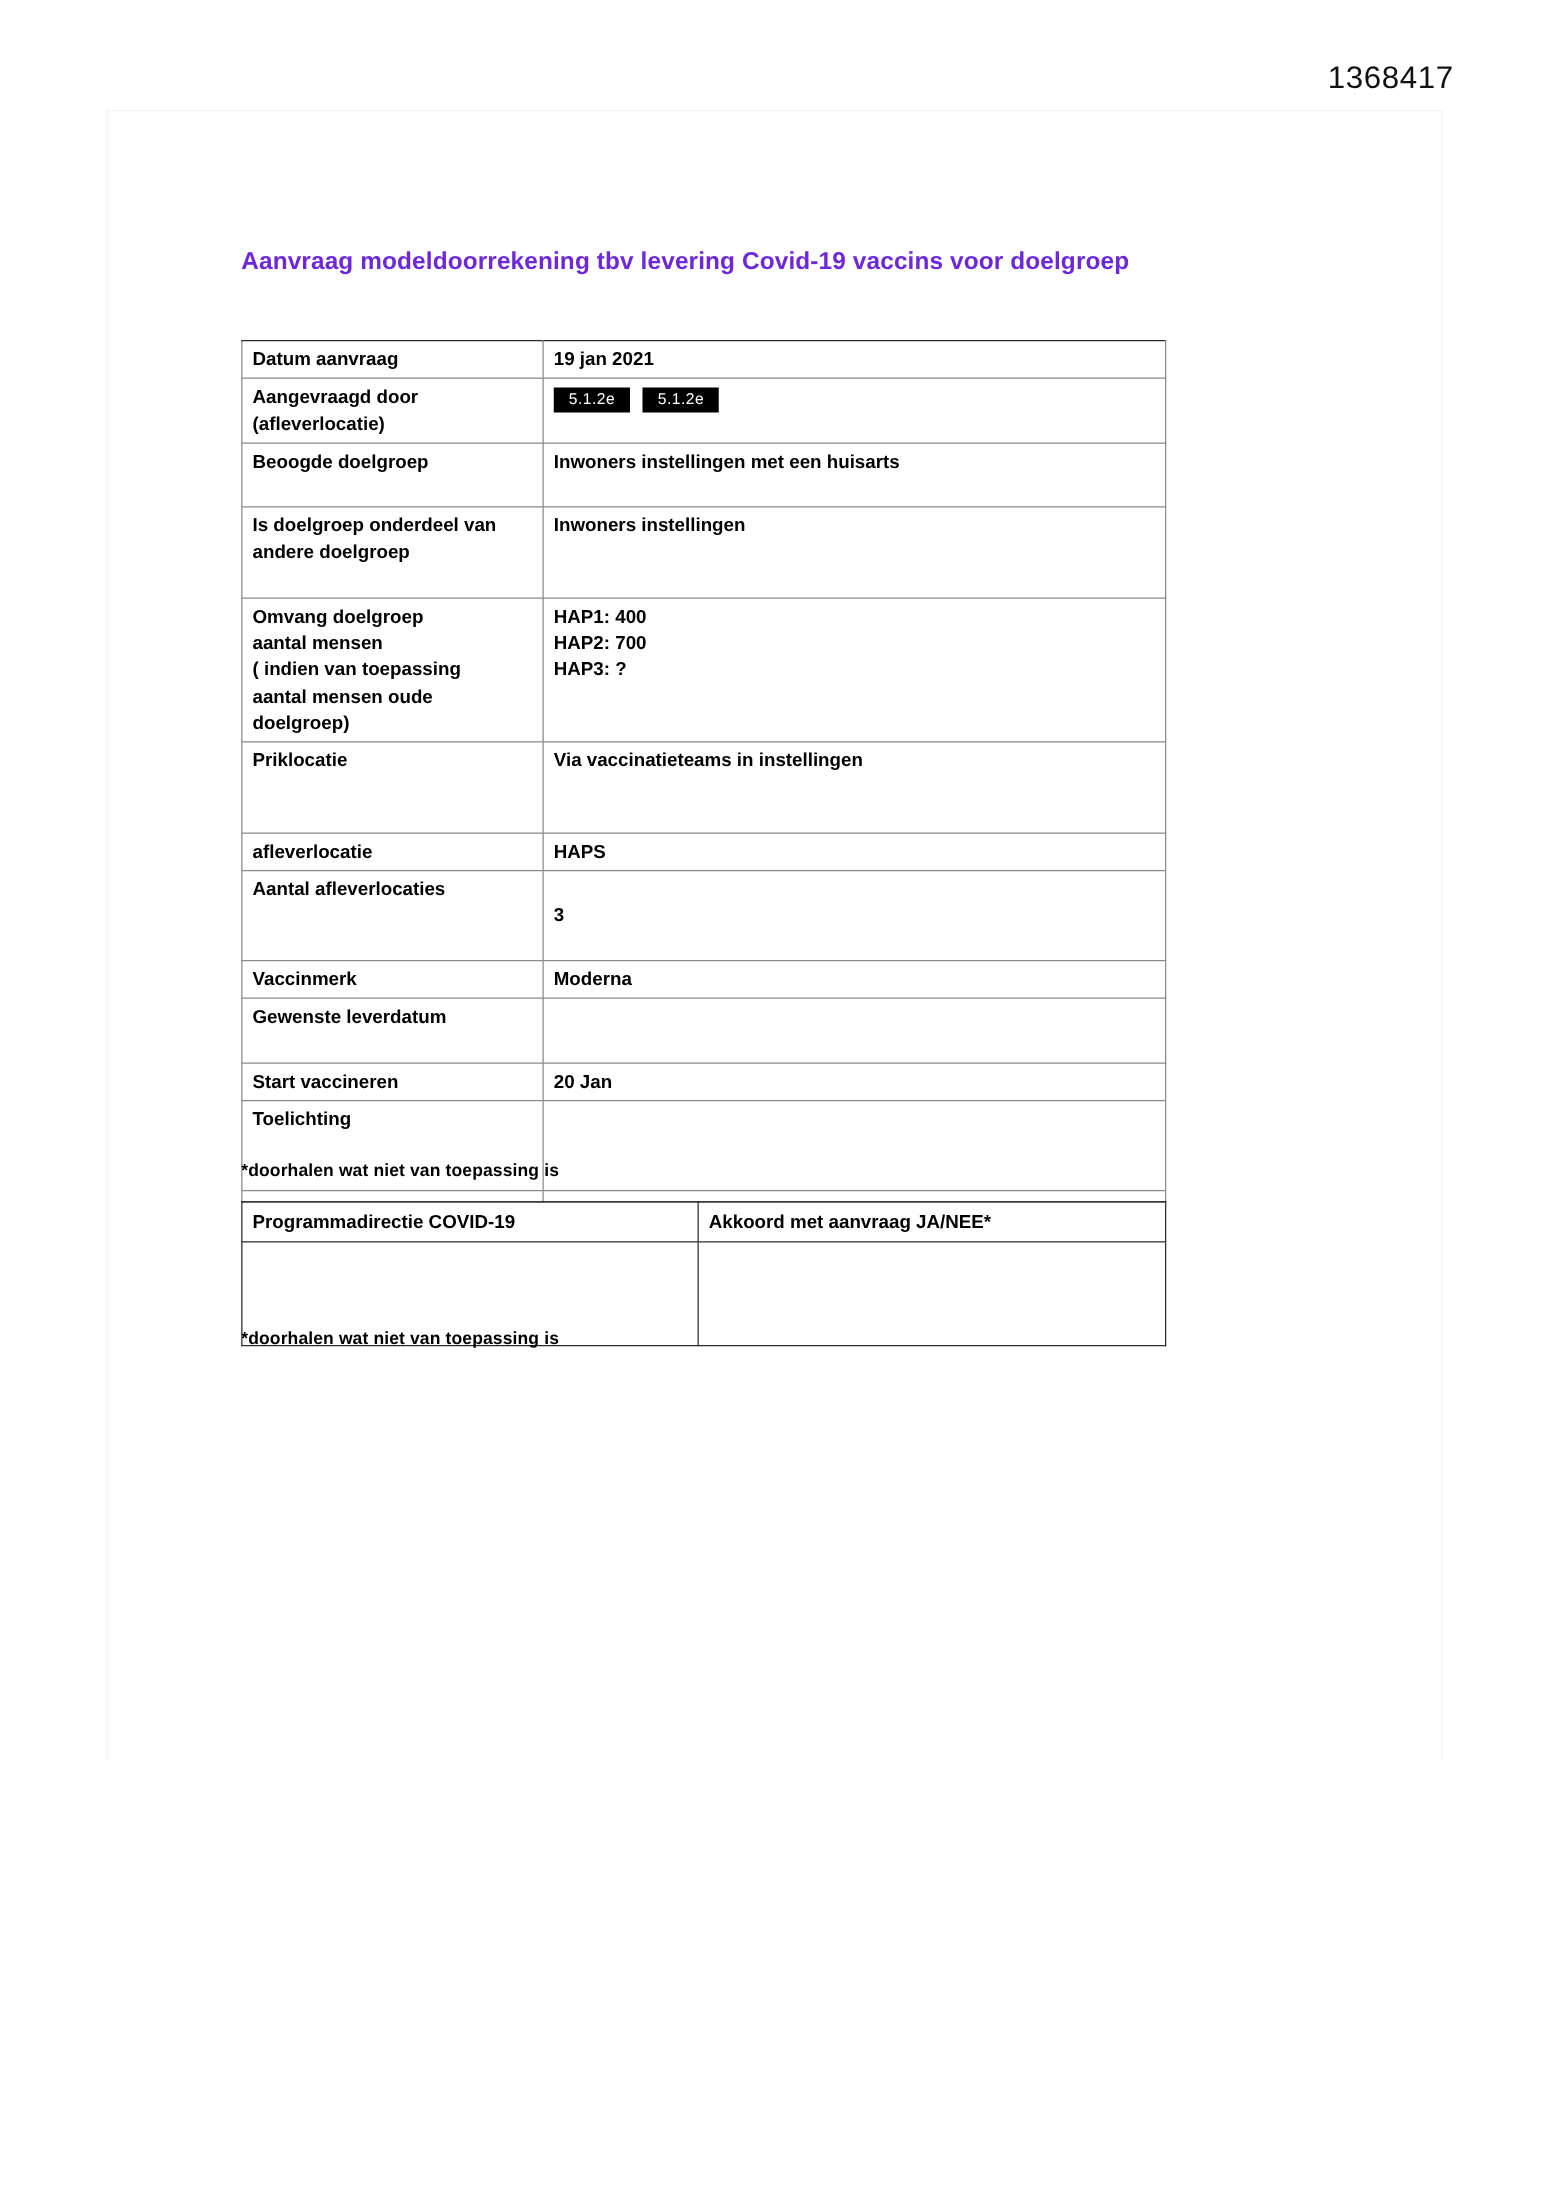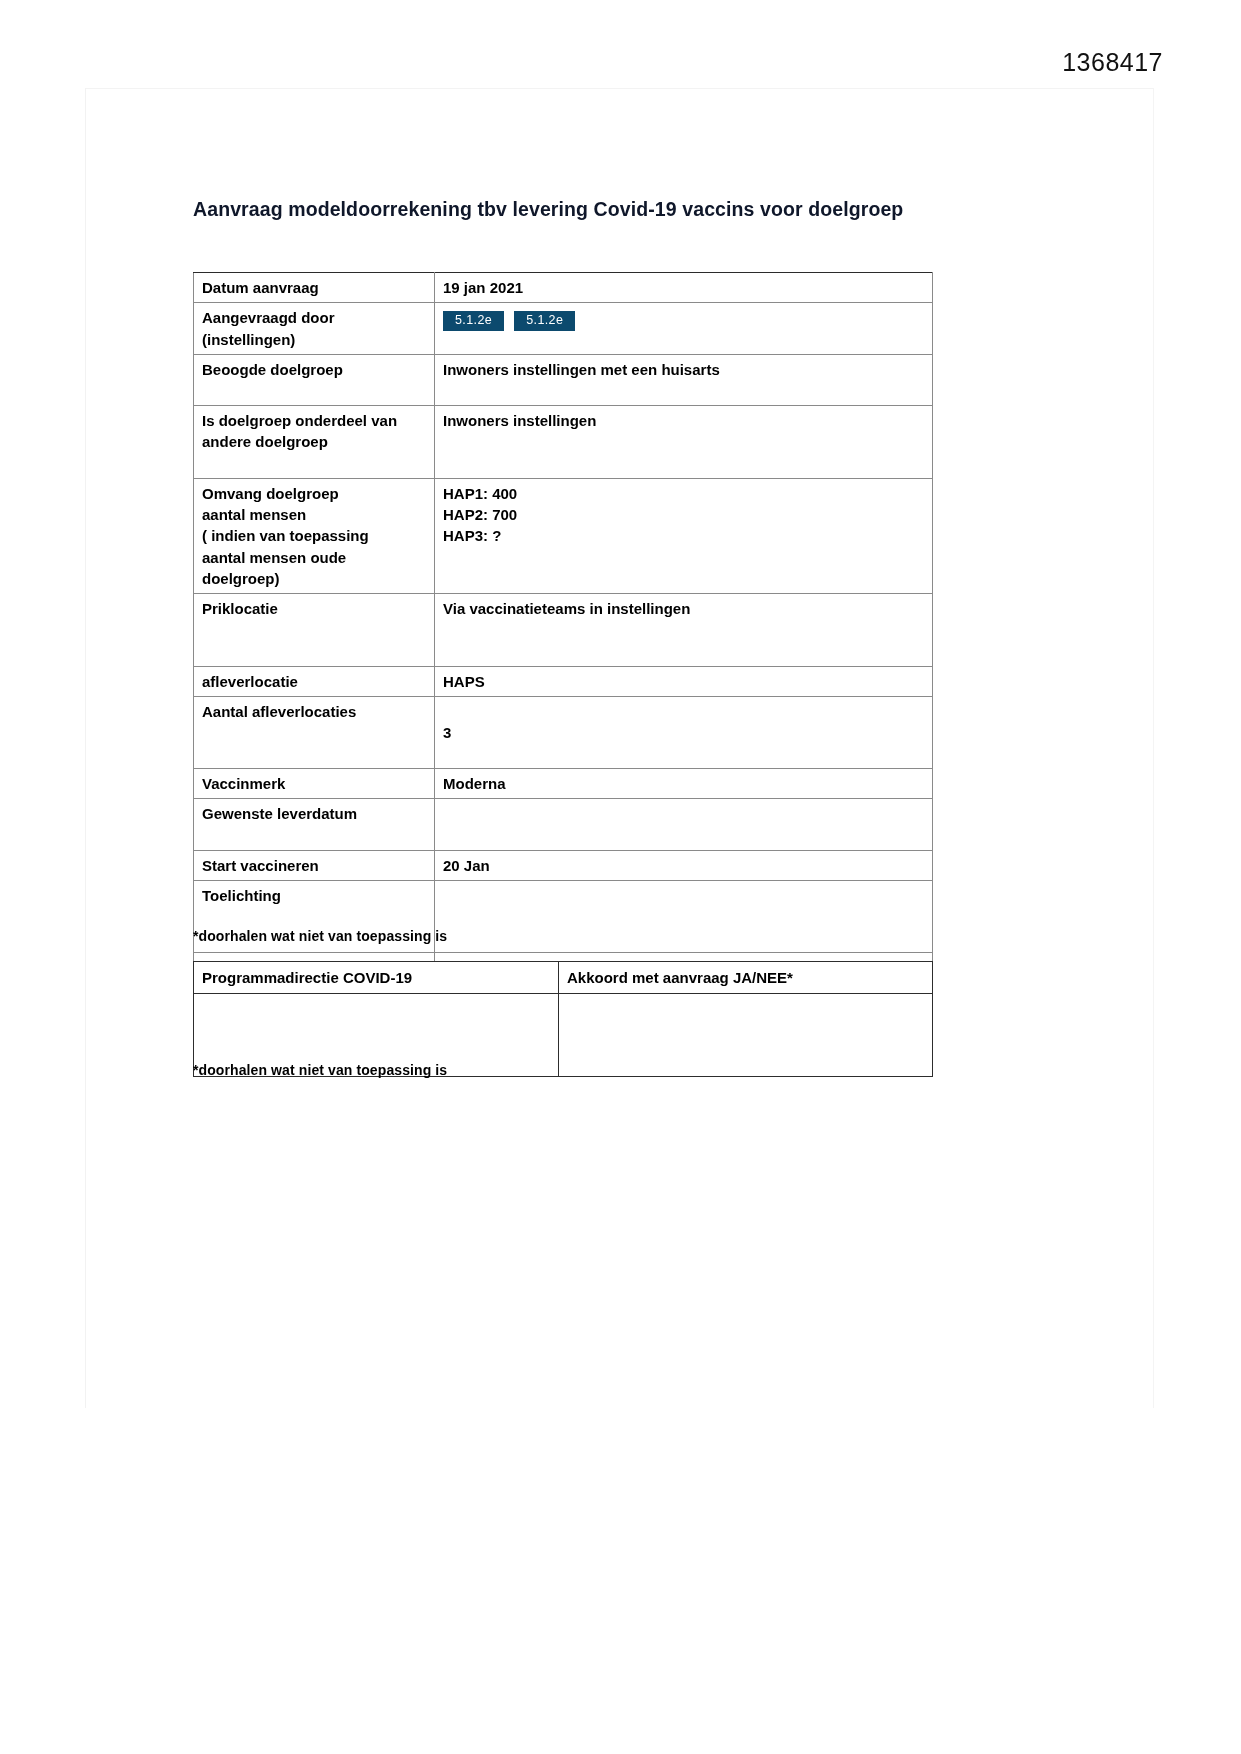--- a/index.html
+++ b/index.html
@@ -54,21 +54,21 @@
     color: #111111;
     font-family: "Liberation Sans", sans-serif;
   }
 
   .title {
     position: absolute;
     left: 193px;
     top: 198px;
     font-size: 19.5px;
     font-weight: bold;
-    color: #0f172a;
+    color: #6d28d9;
     letter-spacing: 0.1px;
     white-space: nowrap;
   }
 
   
   table.doc-table {
     position: absolute;
     border-collapse: collapse;
     table-layout: fixed;
     font-size: 15px;
@@ -91,21 +91,21 @@
   #main-table td { border-color: #8a8a8a; }
   #main-table tr.thick-top > td { border-top: 1px solid #2b2b2b; }
   #main-table tr.thick-bottom > td { border-bottom: 1px solid #3c3c3c; }
 
   .redaction-wrap {
     display: block;
     padding-top: 1px;
   }
   .redaction {
     display: inline-block;
-    background: #0c4a6e;
+    background: #000000;
     color: #ffffff;
     font-size: 12.5px;
     font-weight: normal;
     letter-spacing: 0.4px;
     padding: 2px 12px 3px 12px;
     margin-right: 10px;
     line-height: 1.2;
     font-family: "Liberation Sans", sans-serif;
   }
 
@@ -152,21 +152,21 @@
     <tbody>
 
       <tr class="thick-top">
         <td class="lbl">Datum aanvraag</td>
         <td class="val">19 jan 2021</td>
       </tr>
 
       <tr>
         <td class="lbl">
           <div>Aangevraagd door</div>
-          <div>(instellingen)</div>
+          <div>(afleverlocatie)</div>
         </td>
         <td class="val">
           <span class="redaction-wrap">
             <span class="redaction">5.1.2e</span><span class="redaction">5.1.2e</span>
           </span>
         </td>
       </tr>
 
       <tr>
         <td class="lbl">

